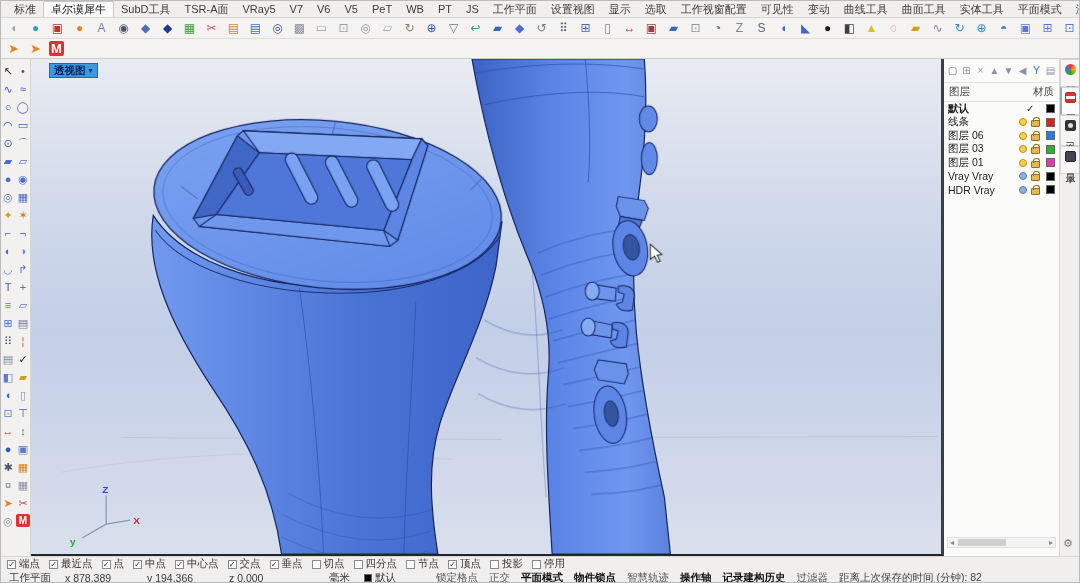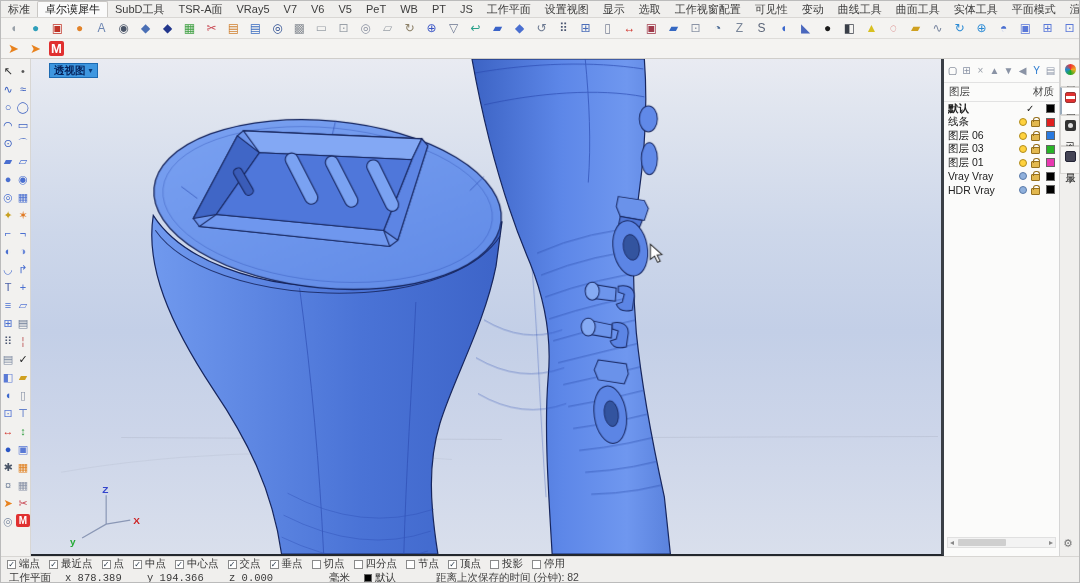--- a/index.html
+++ b/index.html
@@ -1,20 +1,20 @@
 <!DOCTYPE html>
 <html><head>
 <meta charset="utf-8">
 <style>
   html,body{margin:0;padding:0;background:#d8d8d8;}
   *{box-sizing:border-box;font-family:"Liberation Sans","DejaVu Sans",sans-serif;}
   .app{position:relative;width:1080px;height:583px;overflow:hidden;background:#f0efed;border:1px solid #bbb;}
 
   
-  .menubar{height:17px;background:#f0efed;border-bottom:1px solid #d9d7d4;display:flex;align-items:center;padding-left:0;white-space:nowrap;}
+  .menubar{height:17px;background:#f0efed;border-bottom:1px solid #d9d7d4;display:flex;align-items:center;padding-left:6px;white-space:nowrap;}
   .mtab{font-size:11px;color:#3c3c3c;padding:0 7px;line-height:15px;cursor:default;}
   .mtab.active{background:#fafafa;border:1px solid #c9c7c4;border-bottom:none;border-radius:2px 2px 0 0;color:#222;}
 
   
   .tb1{height:21px;background:#f4f3f1;border-bottom:1px solid #dedcd9;display:flex;align-items:center;padding-left:4px;overflow:hidden;}
   .tb2{height:20px;background:#f4f3f1;border-bottom:1px solid #cfcdca;display:flex;align-items:center;padding-left:4px;}
   .ticon{width:17px;height:17px;margin-right:5px;font-size:12px;line-height:17px;text-align:center;flex:0 0 auto;cursor:default;}
   .ticon.chip{background:#e03030;color:#fff!important;font-weight:bold;font-size:11px;border-radius:2px;width:15px;height:15px;line-height:15px;}
   .tb2 .ticon{font-size:13px;}
 
@@ -62,21 +62,21 @@
   .vticon.camera::after{content:"";position:absolute;left:3px;top:3px;width:5px;height:5px;border-radius:50%;background:#ddd;}
   .vticon.display{background:#445;border:1px solid #223;}
   .gear{position:absolute;bottom:6px;left:3px;font-size:11px;color:#777;}
 
   
   .osnap{height:15px;background:#f0efed;border-top:1px solid #d8d6d3;display:flex;align-items:center;padding-left:6px;gap:9px;font-size:10.5px;color:#333;white-space:nowrap;}
   .oitem{display:flex;align-items:center;gap:3px;cursor:default;}
   .cb{width:9px;height:9px;border:1px solid #8a8a8a;background:#fff;font-size:8px;line-height:8px;text-align:center;color:#234;}
   .statusbar{height:13px;background:#f0efed;display:flex;align-items:center;font-size:10.5px;color:#3a3a3a;padding-left:8px;white-space:nowrap;}
   .statusbar .sb{margin-right:14px;cursor:default;}
-  .statusbar .coord{width:82px;margin-right:0;font-family:Liberation Mono, monospace;}
+  .statusbar .coord{width:82px;margin-right:0;}
   .layerchip{display:flex;align-items:center;gap:3px;margin-right:40px;cursor:default;}
   .layerchip .sw{width:8px;height:8px;}
   .stoggle{margin-right:11px;color:#555;cursor:default;}
   .stoggle.on{font-weight:bold;color:#111;}
   .saveinfo{color:#444;}
 </style>
 </head>
 <body>
 
 <div class="app">
@@ -495,16 +495,17 @@
   <div class="statusbar">
     <span class="sb">工作平面</span>
     <span class="sb coord">x 878.389</span>
     <span class="sb coord">y 194.366</span>
     <span class="sb coord">z 0.000</span>
     <span class="sb" style="margin-left:18px">毫米</span>
     <span class="layerchip">
       <span class="sw" id="status-layer-swatch" style="background: rgb(0, 0, 0);"></span>
       <span>默认</span>
     </span>
+    <span id="status-toggles"><span class="stoggle">锁定格点</span><span class="stoggle">正交</span><span class="stoggle on">平面模式</span><span class="stoggle on">物件锁点</span><span class="stoggle">智慧轨迹</span><span class="stoggle on">操作轴</span><span class="stoggle on">记录建构历史</span><span class="stoggle">过滤器</span></span>
     <span class="saveinfo">距离上次保存的时间 (分钟): 82</span>
   </div>
 
 </div>
 
 </body></html>

